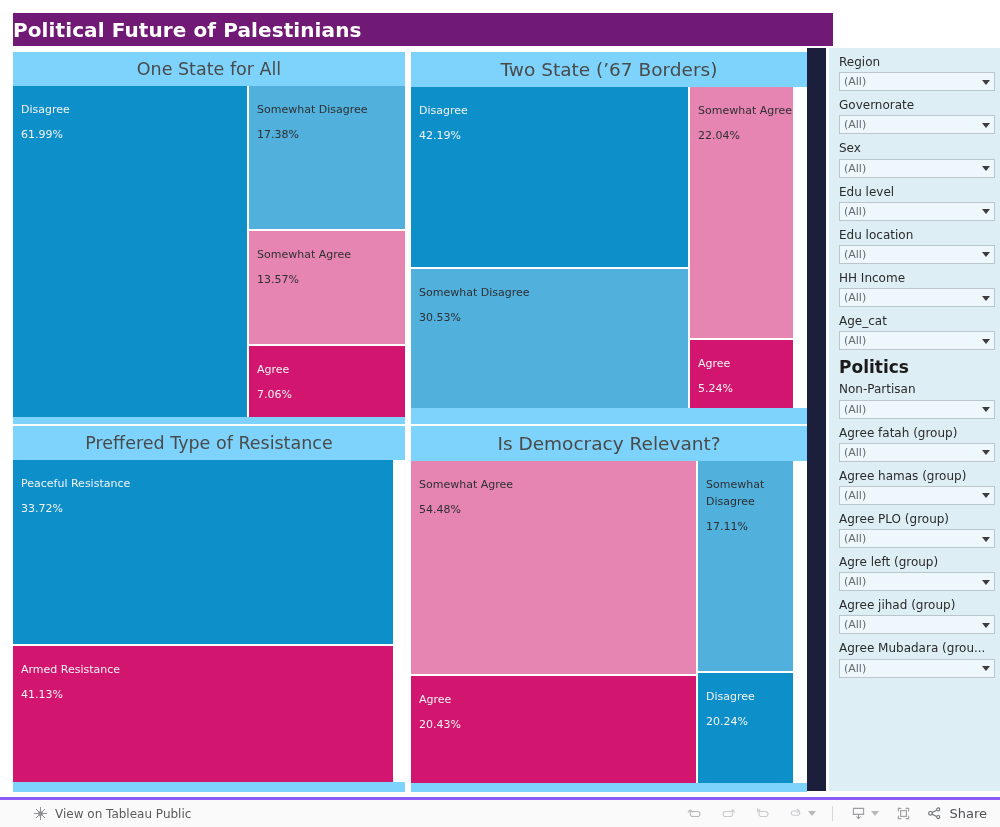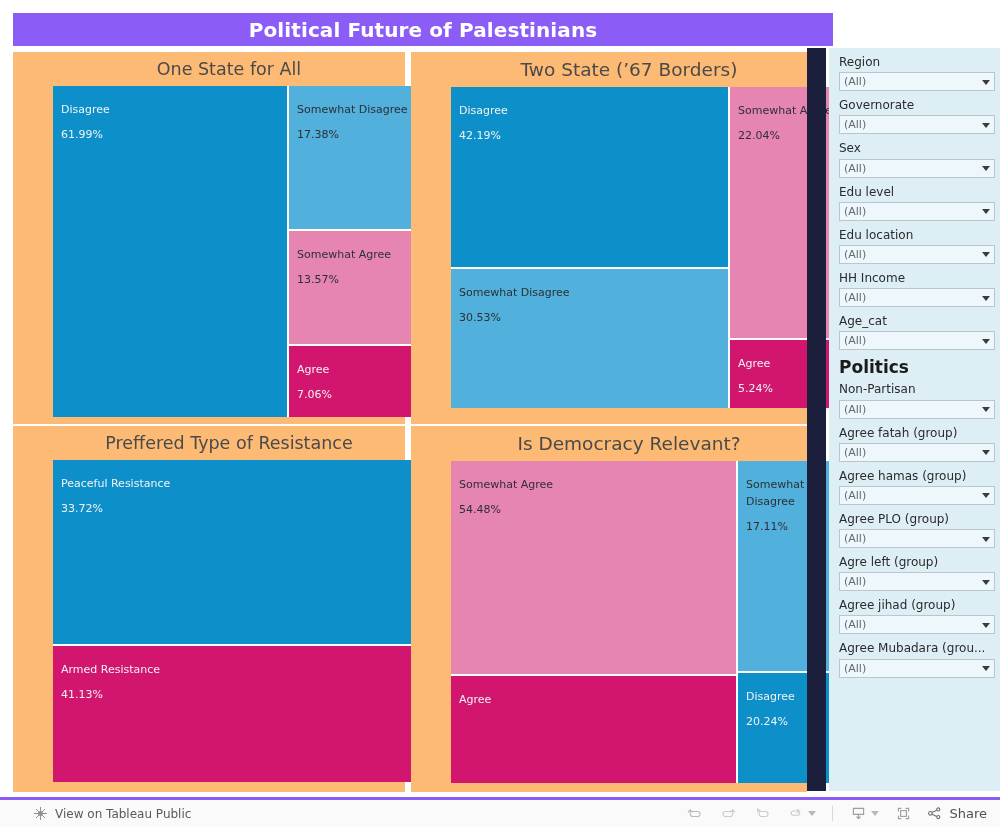--- a/index.html
+++ b/index.html
@@ -20,46 +20,44 @@
     background: #ffffff;
   }
 
   
   .title-banner {
     position: absolute;
     left: 13px;
     top: 13px;
     width: 820px;
     height: 33px;
-    background: #8b5cf6;
-    display: flex;
-    align-items: center;
-    justify-content: center;
+    background: #701a75;
+    display: flex;
+    align-items: center;
   }
   .title-banner .title-text {
     color: #ffffff;
     font-size: 20px;
     font-weight: bold;
     letter-spacing: 0.1px;
     white-space: nowrap;
   }
 
   
   .charts-area {
     position: absolute;
     left: 13px;
     top: 52px;
     width: 794px;
     height: 740px;
   }
 
   .chart-panel {
     position: absolute;
-    background: #fdba74;
-    padding-left: 40px;
+    background: #7dd3fc;
   }
   .chart-panel.tl { left: 0px;   top: 0px;   width: 392px; height: 372px; }
   .chart-panel.tr { left: 398px; top: 0px;   width: 396px; height: 372px; }
   .chart-panel.bl { left: 0px;   top: 374px; width: 392px; height: 366px; }
   .chart-panel.br { left: 398px; top: 374px; width: 396px; height: 366px; }
 
   .chart-title {
     text-align: center;
     color: #4a4a4a;
     font-size: 17.5px;
@@ -300,20 +298,21 @@
 
     <div class="chart-panel br">
       <div class="chart-title">Is Democracy Relevant?</div>
       <div class="treemap">
         <div class="tile dark-text" style="left:0px; top:0px; width:285px; height:213px; background:#e684b2;">
           <span class="tile-label">Somewhat Agree</span>
           <span class="tile-value">54.48%</span>
         </div>
         <div class="tile light-text" style="left:0px; top:215px; width:285px; height:107px; background:#d2166f;">
           <span class="tile-label">Agree</span>
+          <span class="tile-value">20.43%</span>
         </div>
         <div class="tile dark-text" style="left:287px; top:0px; width:95px; height:210px; background:#51b0dc;">
           <span class="tile-label">Somewhat Disagree</span>
           <span class="tile-value">17.11%</span>
         </div>
         <div class="tile light-text" style="left:287px; top:212px; width:95px; height:110px; background:#0d90c9;">
           <span class="tile-label">Disagree</span>
           <span class="tile-value">20.24%</span>
         </div>
       </div>

